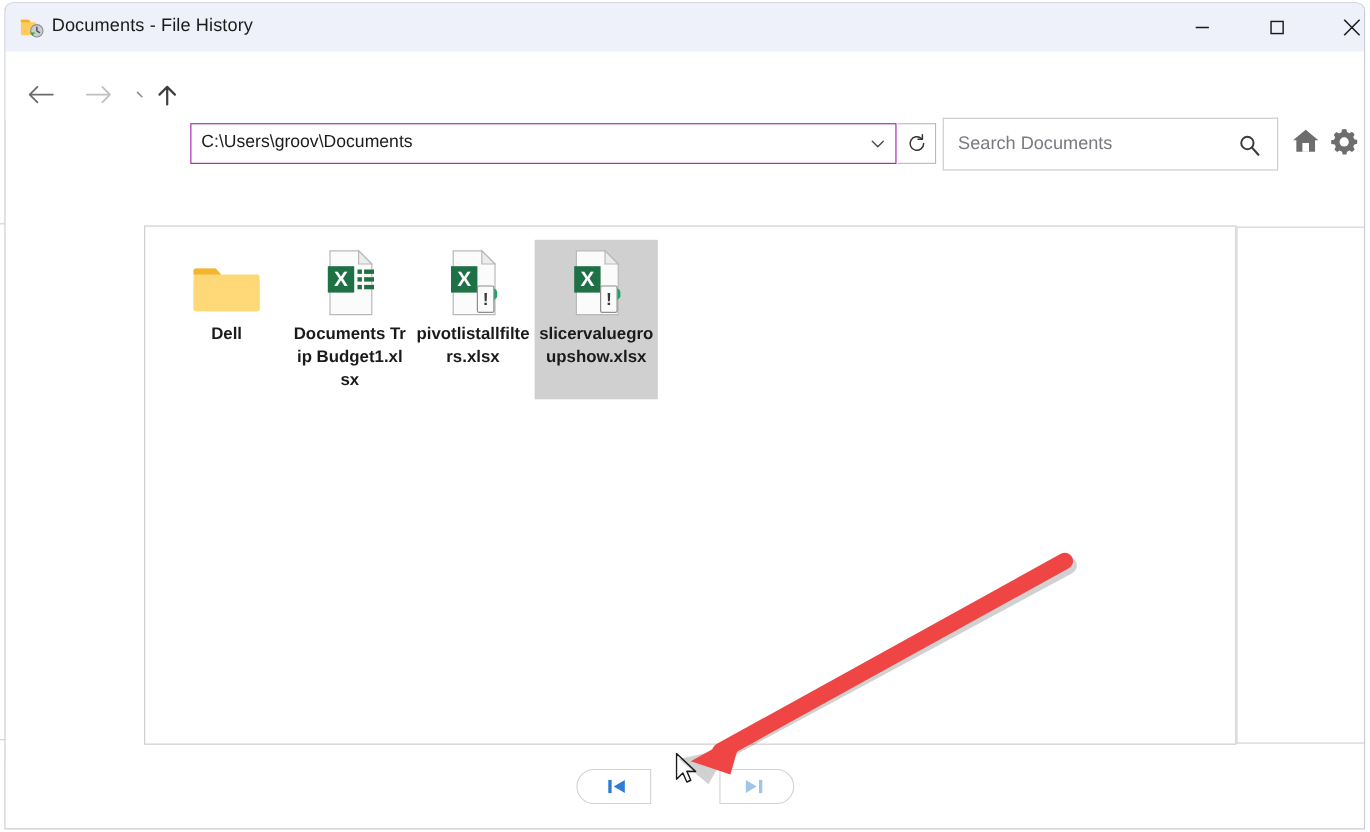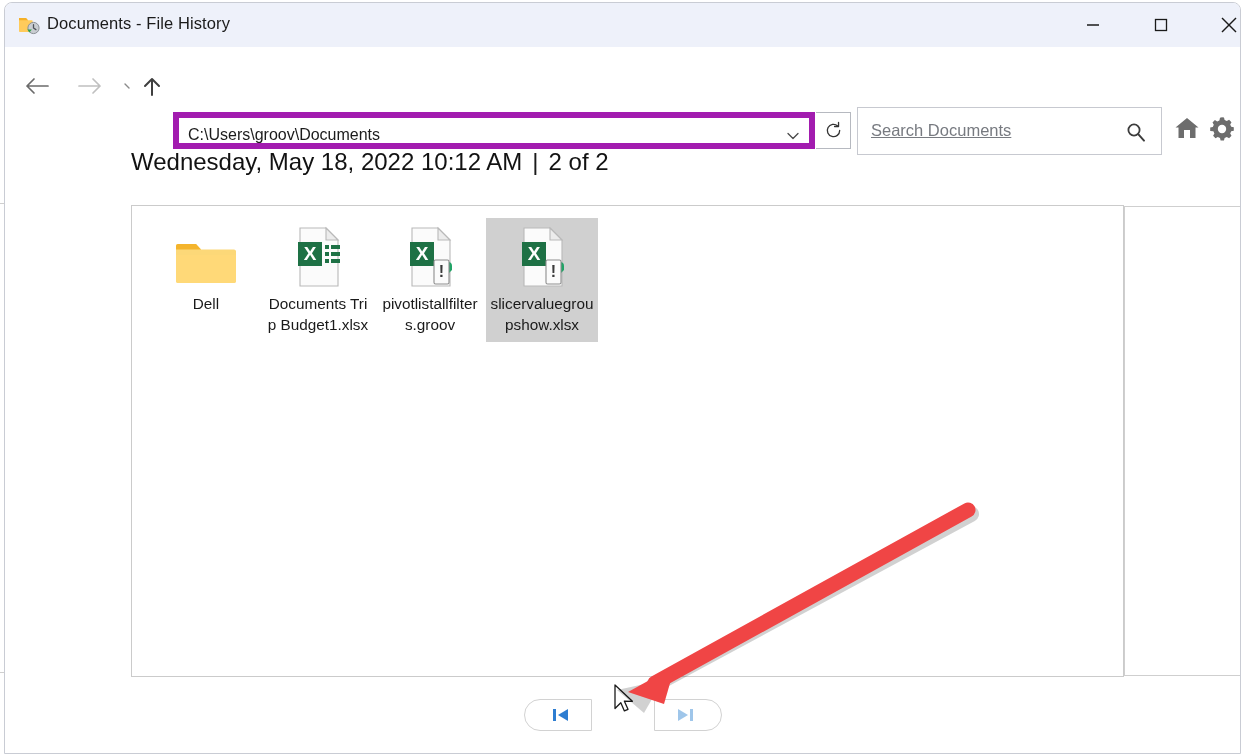--- a/index.html
+++ b/index.html
@@ -88,21 +88,21 @@
   }
   #nav-back  { left: 15px; color: #6b6b6b; }
   #nav-fwd   { left: 68px; color: #b9b9b9; }
   #nav-chev  { left: 116px; width: 16px; font-size: 14px; color: #8a8a8a; }
   #nav-up    { left: 133px; width: 28px; color: #4a4a4a; font-size: 22px; }
 
   #address-wrap {
     position: absolute;
     left: 168px; top: 65px;
     width: 642px; height: 37px;
-    border: 6px solid #a21caf;
+    border: 1px solid #a21caf;
     background: #ffffff;
     box-sizing: border-box;
   }
   #address-text {
     position: absolute;
     left: 9px; top: 8px;
     font-size: 16px;
     color: #1b1b1b;
     white-space: nowrap;
   }
@@ -133,21 +133,20 @@
     border: 1px solid #c7c9d0;
     box-sizing: border-box;
     background: #fff;
   }
   #search-placeholder {
     position: absolute;
     left: 13px; top: 13px;
     font-size: 16.5px;
     color: #777a80;
     white-space: nowrap;
-    text-decoration: underline;
   }
   #search-icon {
     position: absolute;
     right: 14px; top: 13px;
     width: 22px; height: 22px;
     color: #3c3c3c;
   }
   #home-btn {
     position: absolute;
     left: 1168px; top: 68px;
@@ -216,20 +215,21 @@
     display: flex; align-items: flex-end; justify-content: center;
     margin-bottom: 6px;
   }
   .file-label {
     font-size: 15.3px;
     line-height: 1.37;
     color: #1a1a1a;
     text-align: center;
     word-break: break-all;
     width: 104px;
+    font-weight: bold;
   }
 
   
   #bottom-controls {
     position: absolute;
     left: 0; top: 688px;
     width: 100%;
     height: 60px;
   }
   .pill-btn {
@@ -356,23 +356,20 @@
     <div id="settings-btn">
       <span>
         <svg width="28" height="28" viewBox="0 0 28 28">
           <path d="M14 2.2l2 .3.6 2.6 2.2 1 2.3-1.3 2.4 2.4-1.3 2.3 1 2.2 2.6.6v3.4l-2.6.6-1 2.2 1.3 2.3-2.4 2.4-2.3-1.3-2.2 1-.6 2.6h-3.4l-.6-2.6-2.2-1-2.3 1.3-2.4-2.4 1.3-2.3-1-2.2L2.2 16v-3.4l2.6-.6 1-2.2L4.5 7.5l2.4-2.4 2.3 1.3 2.2-1 .6-2.6L14 2.2z" fill="#6d6d6d"></path>
           <circle cx="14" cy="14" r="4.2" fill="#ffffff"></circle>
         </svg>
       </span>
     </div>
   </div>
 
-  <div id="heading">
-    <span>Wednesday, May 18, 2022 10:12 AM</span><span class="sep">|</span><span>2 of 2</span>
-  </div>
 
   <div class="peek-panel" id="peek-left2"></div>
 
   <div id="file-panel">
     <div id="file-grid">
 
       <div class="file-item">
         <div class="file-icon">
           <svg width="62" height="52" viewBox="0 0 62 52">
             <path d="M3 8h18l5 5.5h33c1.1 0 2 .9 2 2V45c0 1.1-.9 2-2 2H3c-1.1 0-2-.9-2-2V10c0-1.1.9-2 2-2z" fill="#fcd878"></path>
@@ -409,21 +406,21 @@
           <svg width="56" height="62" viewBox="0 0 56 62">
             <path d="M10 2h26l12 12v46H10z" fill="#fbfbfb" stroke="#b9b9b9" stroke-width="1.1"></path>
             <path d="M36 2l12 12H36z" fill="#ececec" stroke="#b9b9b9" stroke-width="1.1"></path>
             <rect x="8" y="16" width="24" height="24" fill="#1e7145"></rect>
             <text x="20" y="34" font-family="Liberation Sans, sans-serif" font-size="19" font-weight="bold" fill="#ffffff" text-anchor="middle">X</text>
             <path d="M32 36h14a4 4 0 0 1 4 4v4l-4 4H32z" fill="#21a366"></path>
             <rect x="32" y="34" width="15" height="24" rx="1.5" fill="#fbfbfb" stroke="#8e8e8e" stroke-width="1.1"></rect>
             <text x="39.5" y="51" font-family="Liberation Sans, sans-serif" font-size="16" font-weight="bold" fill="#3a3a3a" text-anchor="middle">!</text>
           </svg>
         </div>
-        <div class="file-label">pivotlistallfilters.groov</div>
+        <div class="file-label">pivotlistallfilters.xlsx</div>
       </div>
 
 
       <div class="file-item selected">
         <div class="file-icon">
           <svg width="56" height="62" viewBox="0 0 56 62">
             <path d="M10 2h26l12 12v46H10z" fill="#fbfbfb" stroke="#b9b9b9" stroke-width="1.1"></path>
             <path d="M36 2l12 12H36z" fill="#ececec" stroke="#b9b9b9" stroke-width="1.1"></path>
             <rect x="8" y="16" width="24" height="24" fill="#1e7145"></rect>
             <text x="20" y="34" font-family="Liberation Sans, sans-serif" font-size="19" font-weight="bold" fill="#ffffff" text-anchor="middle">X</text>

